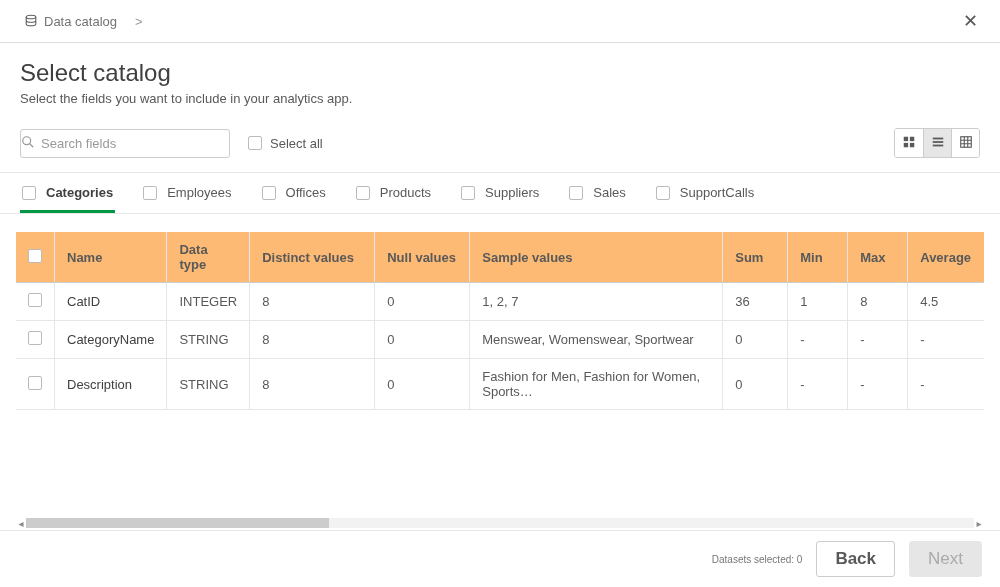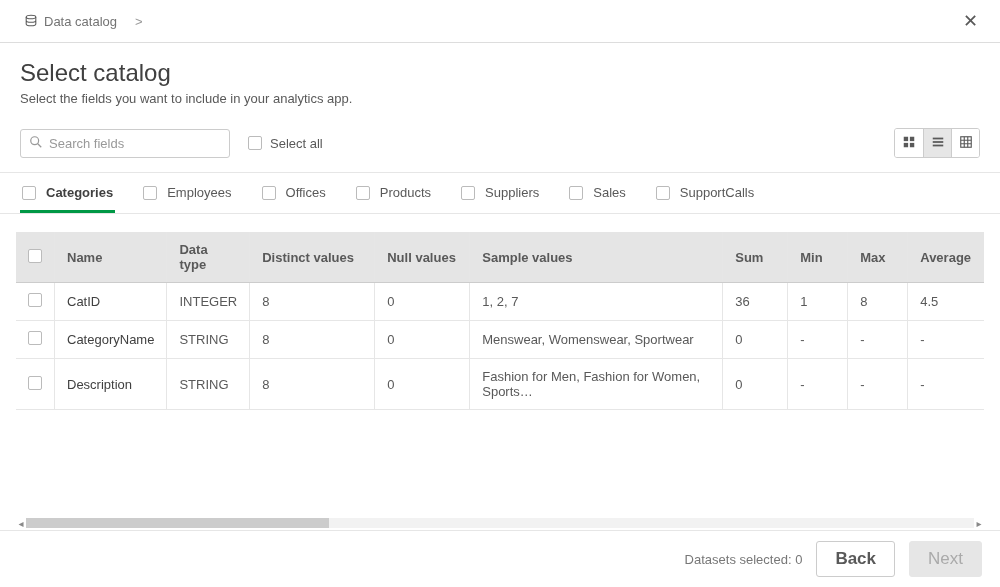--- a/index.html
+++ b/index.html
@@ -67,21 +67,21 @@
       display: flex;
       align-items: center;
       padding: 12px 20px 14px;
       gap: 18px;
     }
     .search-wrap {
       display: flex;
       align-items: center;
       border: 1px solid #ccc;
       border-radius: 3px;
-      padding: 5px 8px;
+      padding: 5px 0;
       gap: 6px;
       width: 210px;
     }
     .search-input {
       border: none;
       outline: none;
       font-size: 13px;
       width: 100%;
       color: #595959;
     }
@@ -156,21 +156,21 @@
     }
     th, td {
       text-align: left;
       padding: 10px 12px;
       border-bottom: 1px solid #e6e6e6;
       font-size: 13px;
     }
     th {
       font-weight: 600;
       color: #595959;
-      background: #e5e5e5;
+      background: #fdba74;
       border-bottom: 1px solid #ccc;
     }
     td { color: #595959; }
     .cell-name { font-weight: 400; color: #404040; }
     .col-check { width: 34px; text-align: center; border-right: 1px solid #e6e6e6; }
     th.col-check { border-right: 1px solid #ccc; }
     .table-vert td, .table-vert th { border-right: 1px solid #e6e6e6; }
     .table-vert td:last-child, .table-vert th:last-child { border-right: none; }
     
     .hscroll {
@@ -200,21 +200,21 @@
     }
     
     .footer {
       border-top: 1px solid #e6e6e6;
       padding: 10px 18px;
       display: flex;
       align-items: center;
       gap: 14px;
     }
     .footer-spacer { flex: 1; }
-    .footer-text { color: #777; font-size: 13px; }
+    .footer-text { color: #777; font-size: 10px; }
     .btn {
       padding: 7px 18px;
       border-radius: 3px;
       font-size: 17px;
       cursor: pointer;
       border: 1px solid #ccc;
       background: #fff;
     }
     .btn.primary {
       background: #e6e6e6;

